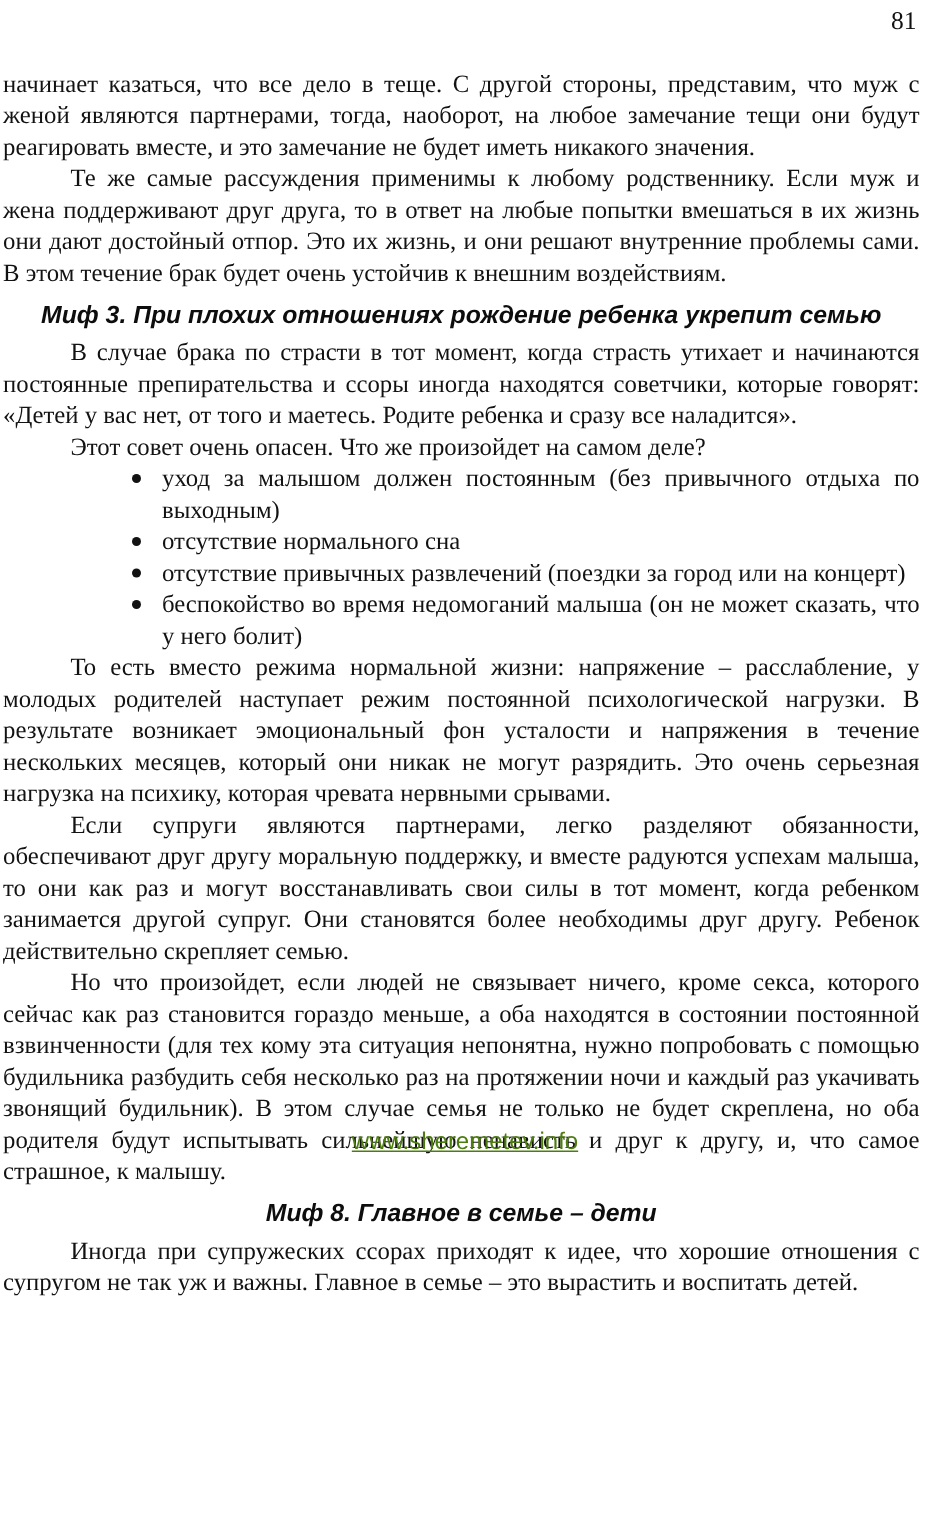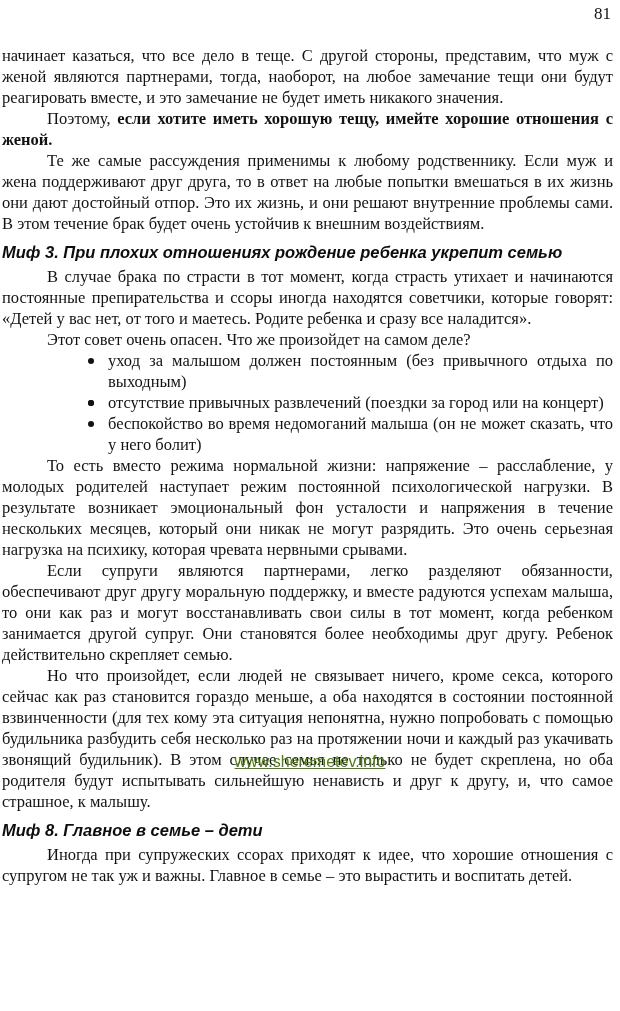--- a/index.html
+++ b/index.html
@@ -42,21 +42,21 @@
   }
   .doc-body p.para b {
     font-weight: bold;
   }
   h2.myth-heading {
     font-family: "Liberation Sans", sans-serif;
     font-style: italic;
     font-weight: bold;
     font-size: 16.5px;
     line-height: 21px;
-    text-align: left;
+    text-align: center;
     margin: 8px 0 3px 0;
     color: #0d0d0d;
   }
   ul.bullet-list {
     list-style: none;
     margin: 0;
     padding: 0;
   }
   ul.bullet-list li {
     position: relative;
@@ -88,28 +88,27 @@
   }
 </style>
 </head>
 <body>
 
 <div class="page">
   <div class="page-number">81</div>
 
   <div class="doc-body" id="doc-body">
       <p class="para"><span>начинает казаться, что все дело в теще. С другой стороны, представим, что муж с женой являются партнерами, тогда, наоборот, на любое замечание тещи они будут реагировать вместе, и это замечание не будет иметь никакого значения.</span></p>
-      <p class="para indent"><span>Поэтому, </span><b>если хотите иметь хорошую тещу, имейте хорошие отношения с женой.</b></p>
       <p class="para indent"><span>Те же самые рассуждения применимы к любому родственнику. Если муж и жена поддерживают друг друга, то в ответ на любые попытки вмешаться в их жизнь они дают достойный отпор. Это их жизнь, и они решают внутренние проблемы сами. В этом течение брак будет очень устойчив к внешним воздействиям.</span></p>
       <h2 class="myth-heading">Миф 3. При плохих отношениях рождение ребенка укрепит семью</h2>
       <p class="para indent"><span>В случае брака по страсти в тот момент, когда страсть утихает и начинаются постоянные препирательства и ссоры иногда находятся советчики, которые говорят: «Детей у вас нет, от того и маетесь. Родите ребенка и сразу все наладится».</span></p>
       <p class="para indent"><span>Этот совет очень опасен. Что же произойдет на самом деле?</span></p>
       <ul class="bullet-list">
         <li><span class="bullet-dot"></span><span>уход за малышом должен постоянным (без привычного отдыха по выходным)</span></li>
-        <li><span class="bullet-dot"></span></li>
+        <li><span class="bullet-dot"></span><span>отсутствие нормального сна</span></li>
         <li><span class="bullet-dot"></span><span>отсутствие привычных развлечений (поездки за город или на концерт)</span></li>
         <li><span class="bullet-dot"></span><span>беспокойство во время недомоганий малыша (он не может сказать, что у него болит)</span></li>
       </ul>
       <p class="para indent"><span>То есть вместо режима нормальной жизни: напряжение – расслабление, у молодых родителей наступает режим постоянной психологической нагрузки. В результате возникает эмоциональный фон усталости и напряжения в течение нескольких месяцев, который они никак не могут разрядить. Это очень серьезная нагрузка на психику, которая чревата нервными срывами.</span></p>
       <p class="para indent"><span>Если супруги являются партнерами, легко разделяют обязанности, обеспечивают друг другу моральную поддержку, и вместе радуются успехам малыша, то они как раз и могут восстанавливать свои силы в тот момент, когда ребенком занимается другой супруг. Они становятся более необходимы друг другу. Ребенок действительно скрепляет семью.</span></p>
       <p class="para indent"><span>Но что произойдет, если людей не связывает ничего, кроме секса, которого сейчас как раз становится гораздо меньше, а оба находятся в состоянии постоянной взвинченности (для тех кому эта ситуация непонятна, нужно попробовать с помощью будильника разбудить себя несколько раз на протяжении ночи и каждый раз укачивать звонящий будильник). В этом случае семья не только не будет скреплена, но оба родителя будут испытывать сильнейшую ненависть и друг к другу, и, что самое страшное, к малышу.</span></p>
       <h2 class="myth-heading">Миф 8. Главное в семье – дети</h2>
       <p class="para indent"><span>Иногда при супружеских ссорах приходят к идее, что хорошие отношения с супругом не так уж и важны. Главное в семье – это вырастить и воспитать детей.</span></p>
     </div>
 

